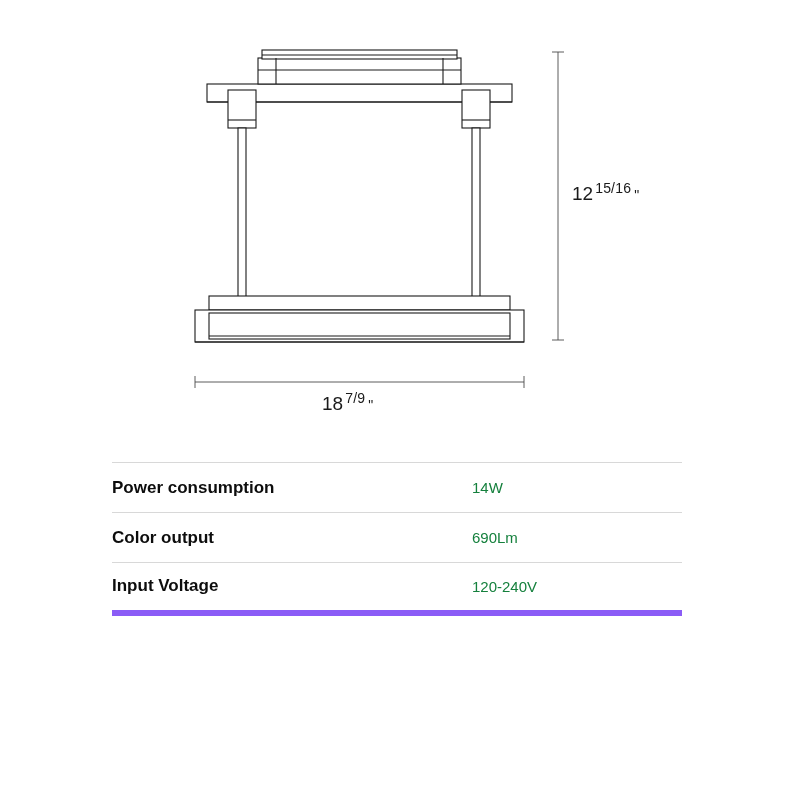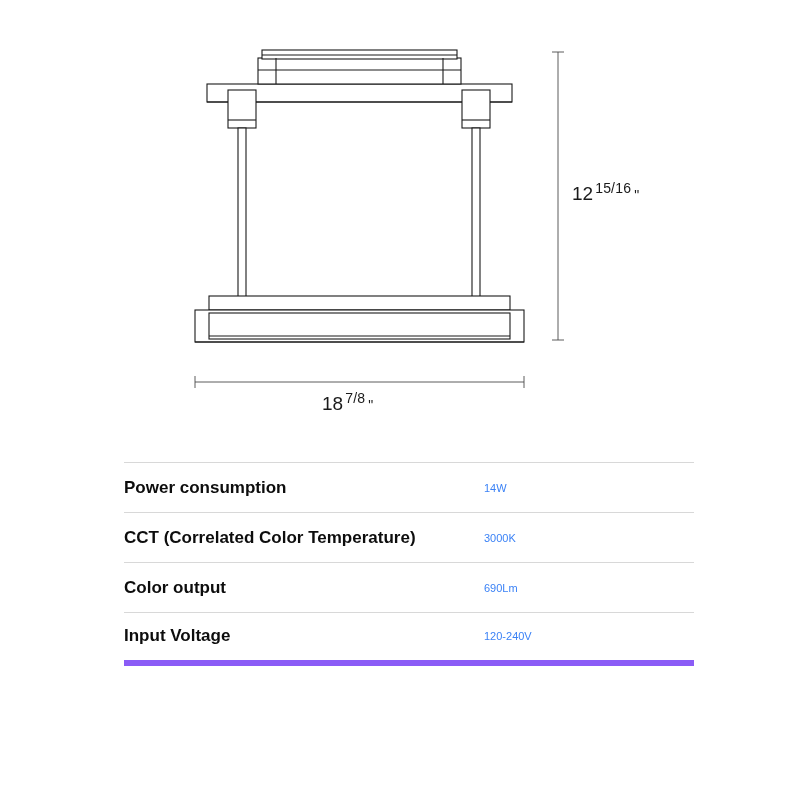--- a/index.html
+++ b/index.html
@@ -52,21 +52,21 @@
     letter-spacing: 0.2px;
   }
   .unit {
     font-size: 14px;
     margin-left: 3px;
   }
 
   
   .spec-table {
     position: absolute;
-    left: 124px;
+    left: 112px;
     top: 462px;
     width: 570px;
     border-collapse: collapse;
   }
   .spec-table tr {
     height: 50px;
   }
   .spec-table td {
     border-top: 1px solid #d8d8d8;
     padding: 0;
@@ -75,23 +75,23 @@
   .spec-table tr:last-child td {
     border-bottom: 6px solid #8b5cf6;
   }
   .spec-name {
     font-size: 17px;
     font-weight: bold;
     color: #0d0d0d;
     padding-left: 14px;
   }
   .spec-value {
-    font-size: 11px;
+    font-size: 15px;
     font-weight: normal;
-    color: #3b82f6;
+    color: #15803d;
     width: 210px;
     padding-left: 8px;
   }
 </style>
 </head>
 <body>
 
 <div class="drawing-area">
 
   <svg class="svg-wrap" viewBox="0 0 794 440" width="794" height="440">
@@ -143,33 +143,29 @@
       <line x1="195" y1="376" x2="195" y2="388"></line>
       <line x1="524" y1="376" x2="524" y2="388"></line>
     </g>
   </svg>
 
   <div class="dim-label dim-height">
     <span>12</span><span class="frac">15/16</span><span class="unit">"</span>
   </div>
 
   <div class="dim-label dim-width">
-    <span>18</span><span class="frac">7/8</span><span class="unit">"</span>
+    <span>18</span><span class="frac">7/9</span><span class="unit">"</span>
   </div>
 </div>
 
 <table class="spec-table">
   <tbody>
     <tr>
       <td class="spec-name">Power consumption</td>
       <td class="spec-value">14W</td>
-    </tr>
-    <tr>
-      <td class="spec-name">CCT (Correlated Color Temperature)</td>
-      <td class="spec-value">3000K</td>
     </tr>
     <tr>
       <td class="spec-name">Color output</td>
       <td class="spec-value">690Lm</td>
     </tr>
     <tr>
       <td class="spec-name">Input Voltage</td>
       <td class="spec-value">120-240V</td>
     </tr>
   </tbody>

